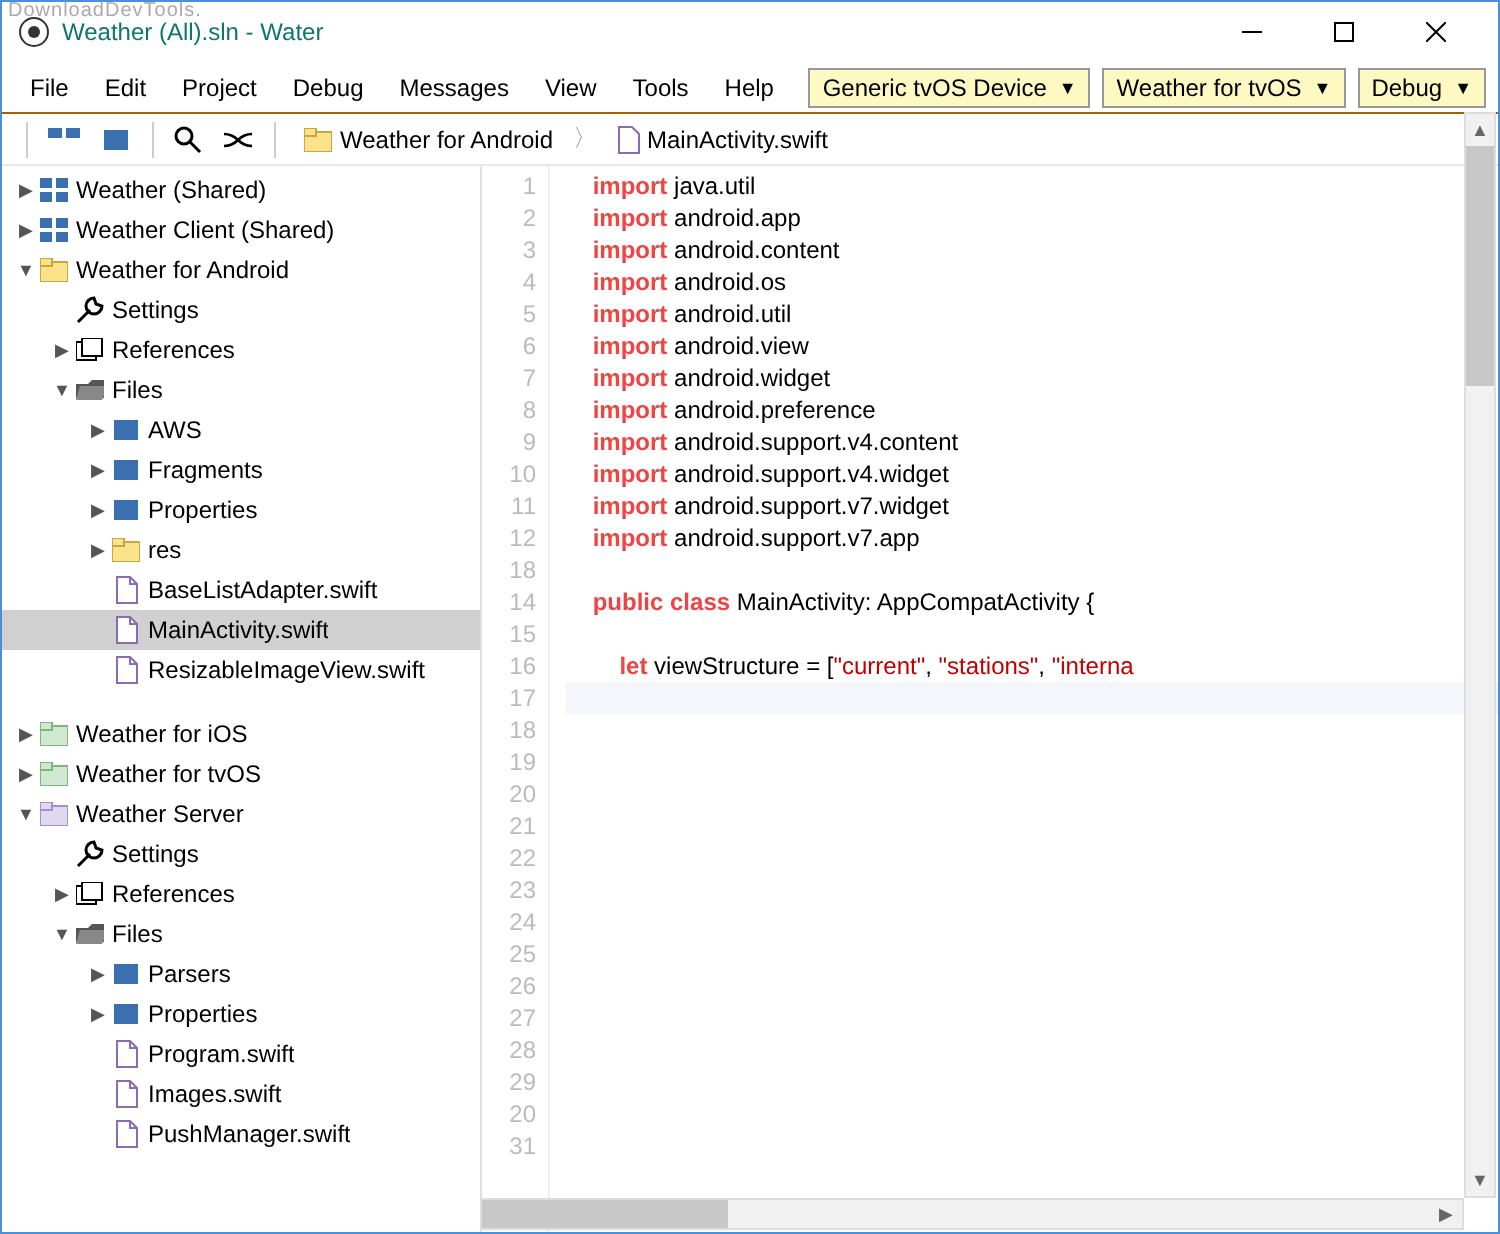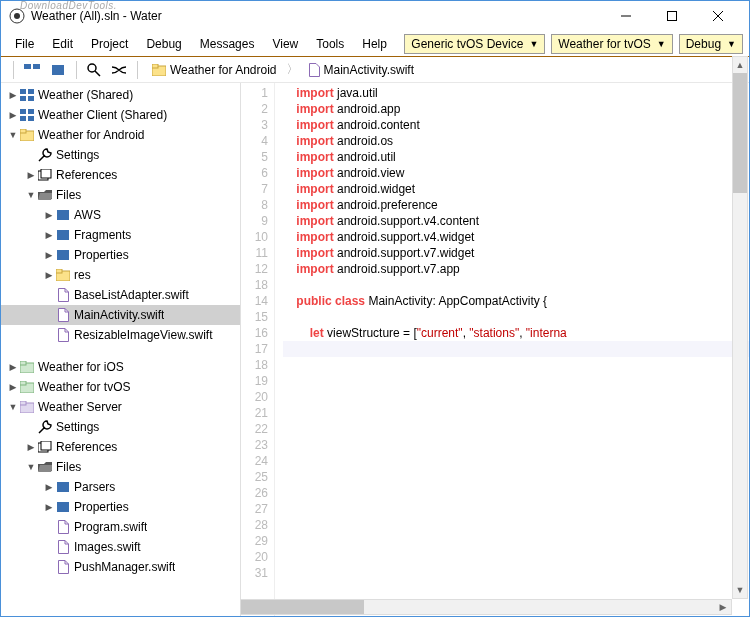--- a/index.html
+++ b/index.html
@@ -1,22 +1,22 @@
 <!DOCTYPE html>
 <html><head>
 <meta charset="utf-8">
 <style>
   * { margin:0; padding:0; box-sizing:border-box; font-family:"Segoe UI",sans-serif; font-size:12px; }
   body { background:#fff; width:750px; height:617px; overflow:hidden; position:relative; }
   .window { border:1px solid #4a90d9; width:750px; height:617px; display:flex; flex-direction:column; background:#fff; }
   .titlebar { display:flex; align-items:center; height:30px; padding:0 8px; }
   .titlebar .app-icon { margin-right:6px; }
-  .titlebar-text { flex:1; font-size:12px; color:#000000; }
+  .titlebar-text { flex:1; font-size:12px; color:#0f766e; }
   .win-btn { width:46px; height:30px; display:flex; align-items:center; justify-content:center; }
-  .watermark { position:absolute; top:0; left:20px; font-size:10px; color:#aaa; letter-spacing:0.5px;font-style:italic; }
+  .watermark { position:absolute; top:0; left:4px; font-size:10px; color:#aaa; letter-spacing:0.5px; }
   .menubar { display:flex; align-items:center; height:26px; padding:0 6px; gap:2px; border-bottom:1px solid #a16207; }
   .menu-item { padding:4px 8px; cursor:pointer; }
   .menu-spacer { flex:1; }
   .combo { border:1px solid #999; padding:2px 6px; display:flex; align-items:center; gap:6px; margin-left:4px; background:#fef9c3; font-size:12px; }
   .combo .caret { font-size:9px; }
   .toolbar { display:flex; align-items:center; height:26px; padding:0 8px; gap:2px; border-bottom:1px solid #e8e8e8; }
   .tb-sep { width:1px; height:18px; background:#ccc; margin:0 4px; }
   .tb-btn { padding:3px 4px; display:flex; align-items:center; }
   .crumb { display:flex; align-items:center; flex:1; margin-left:4px;}
   .crumb-item { display:flex; align-items:center; gap:4px; padding:2px 4px;}

